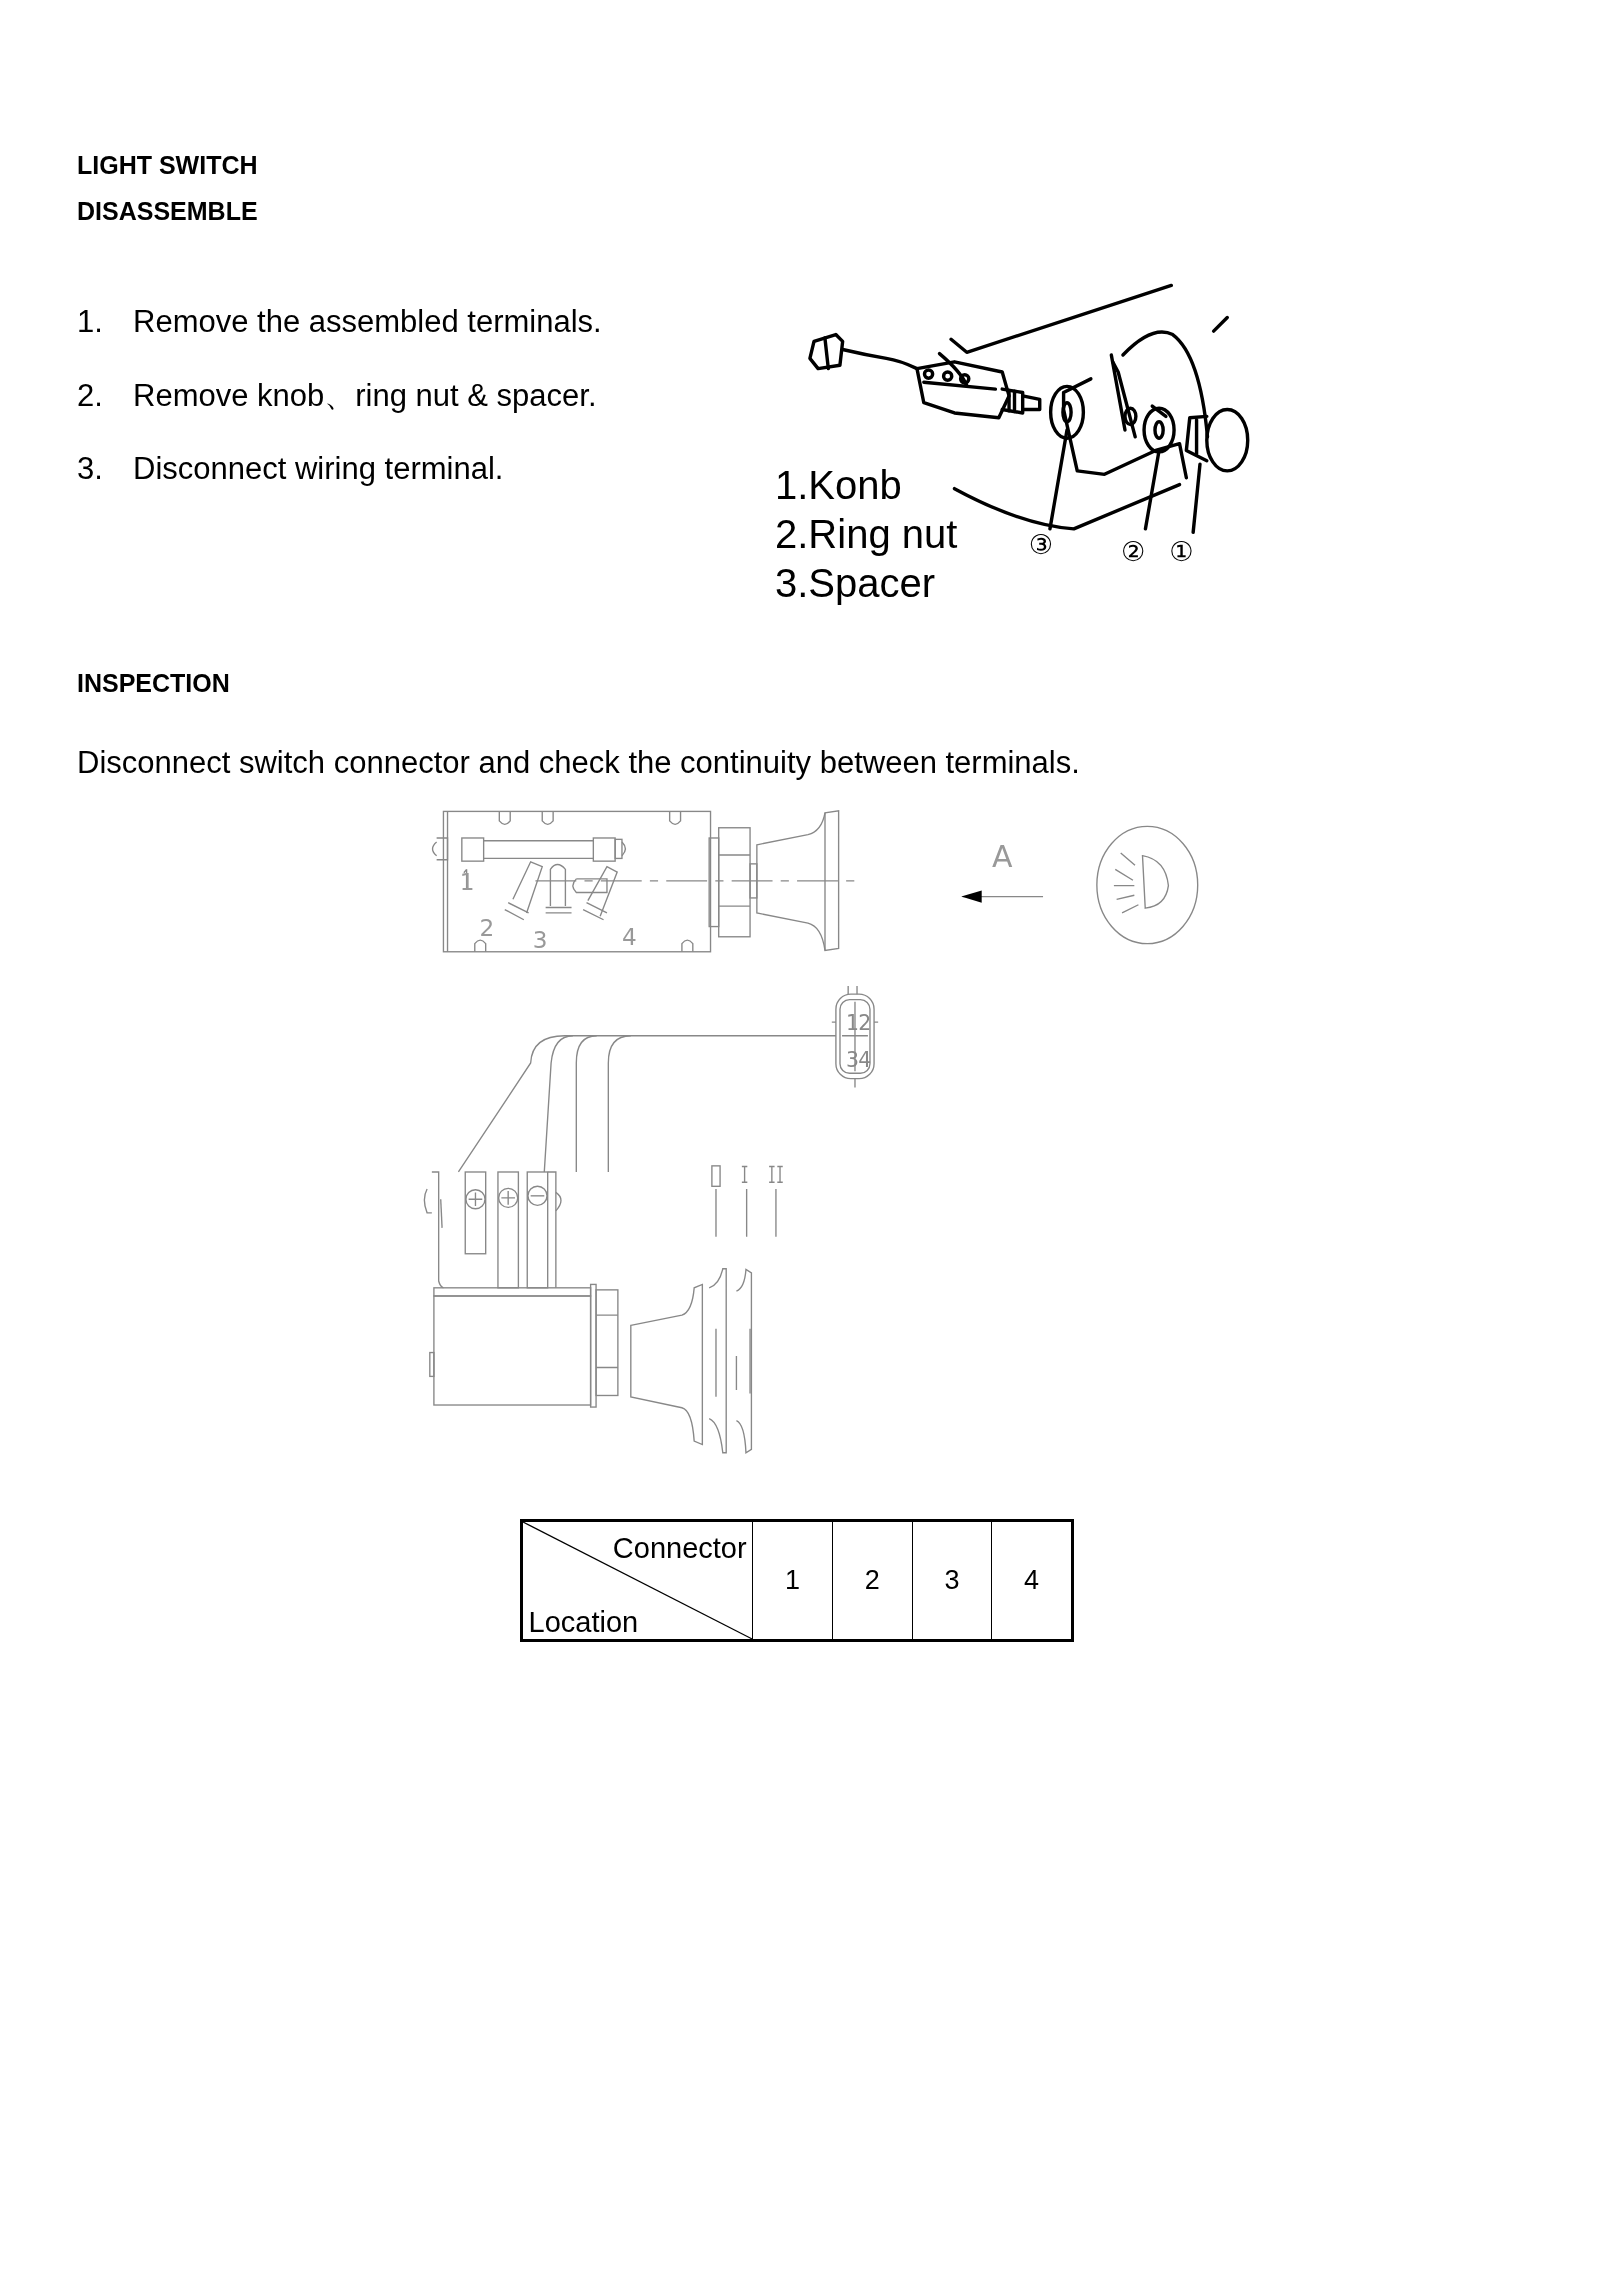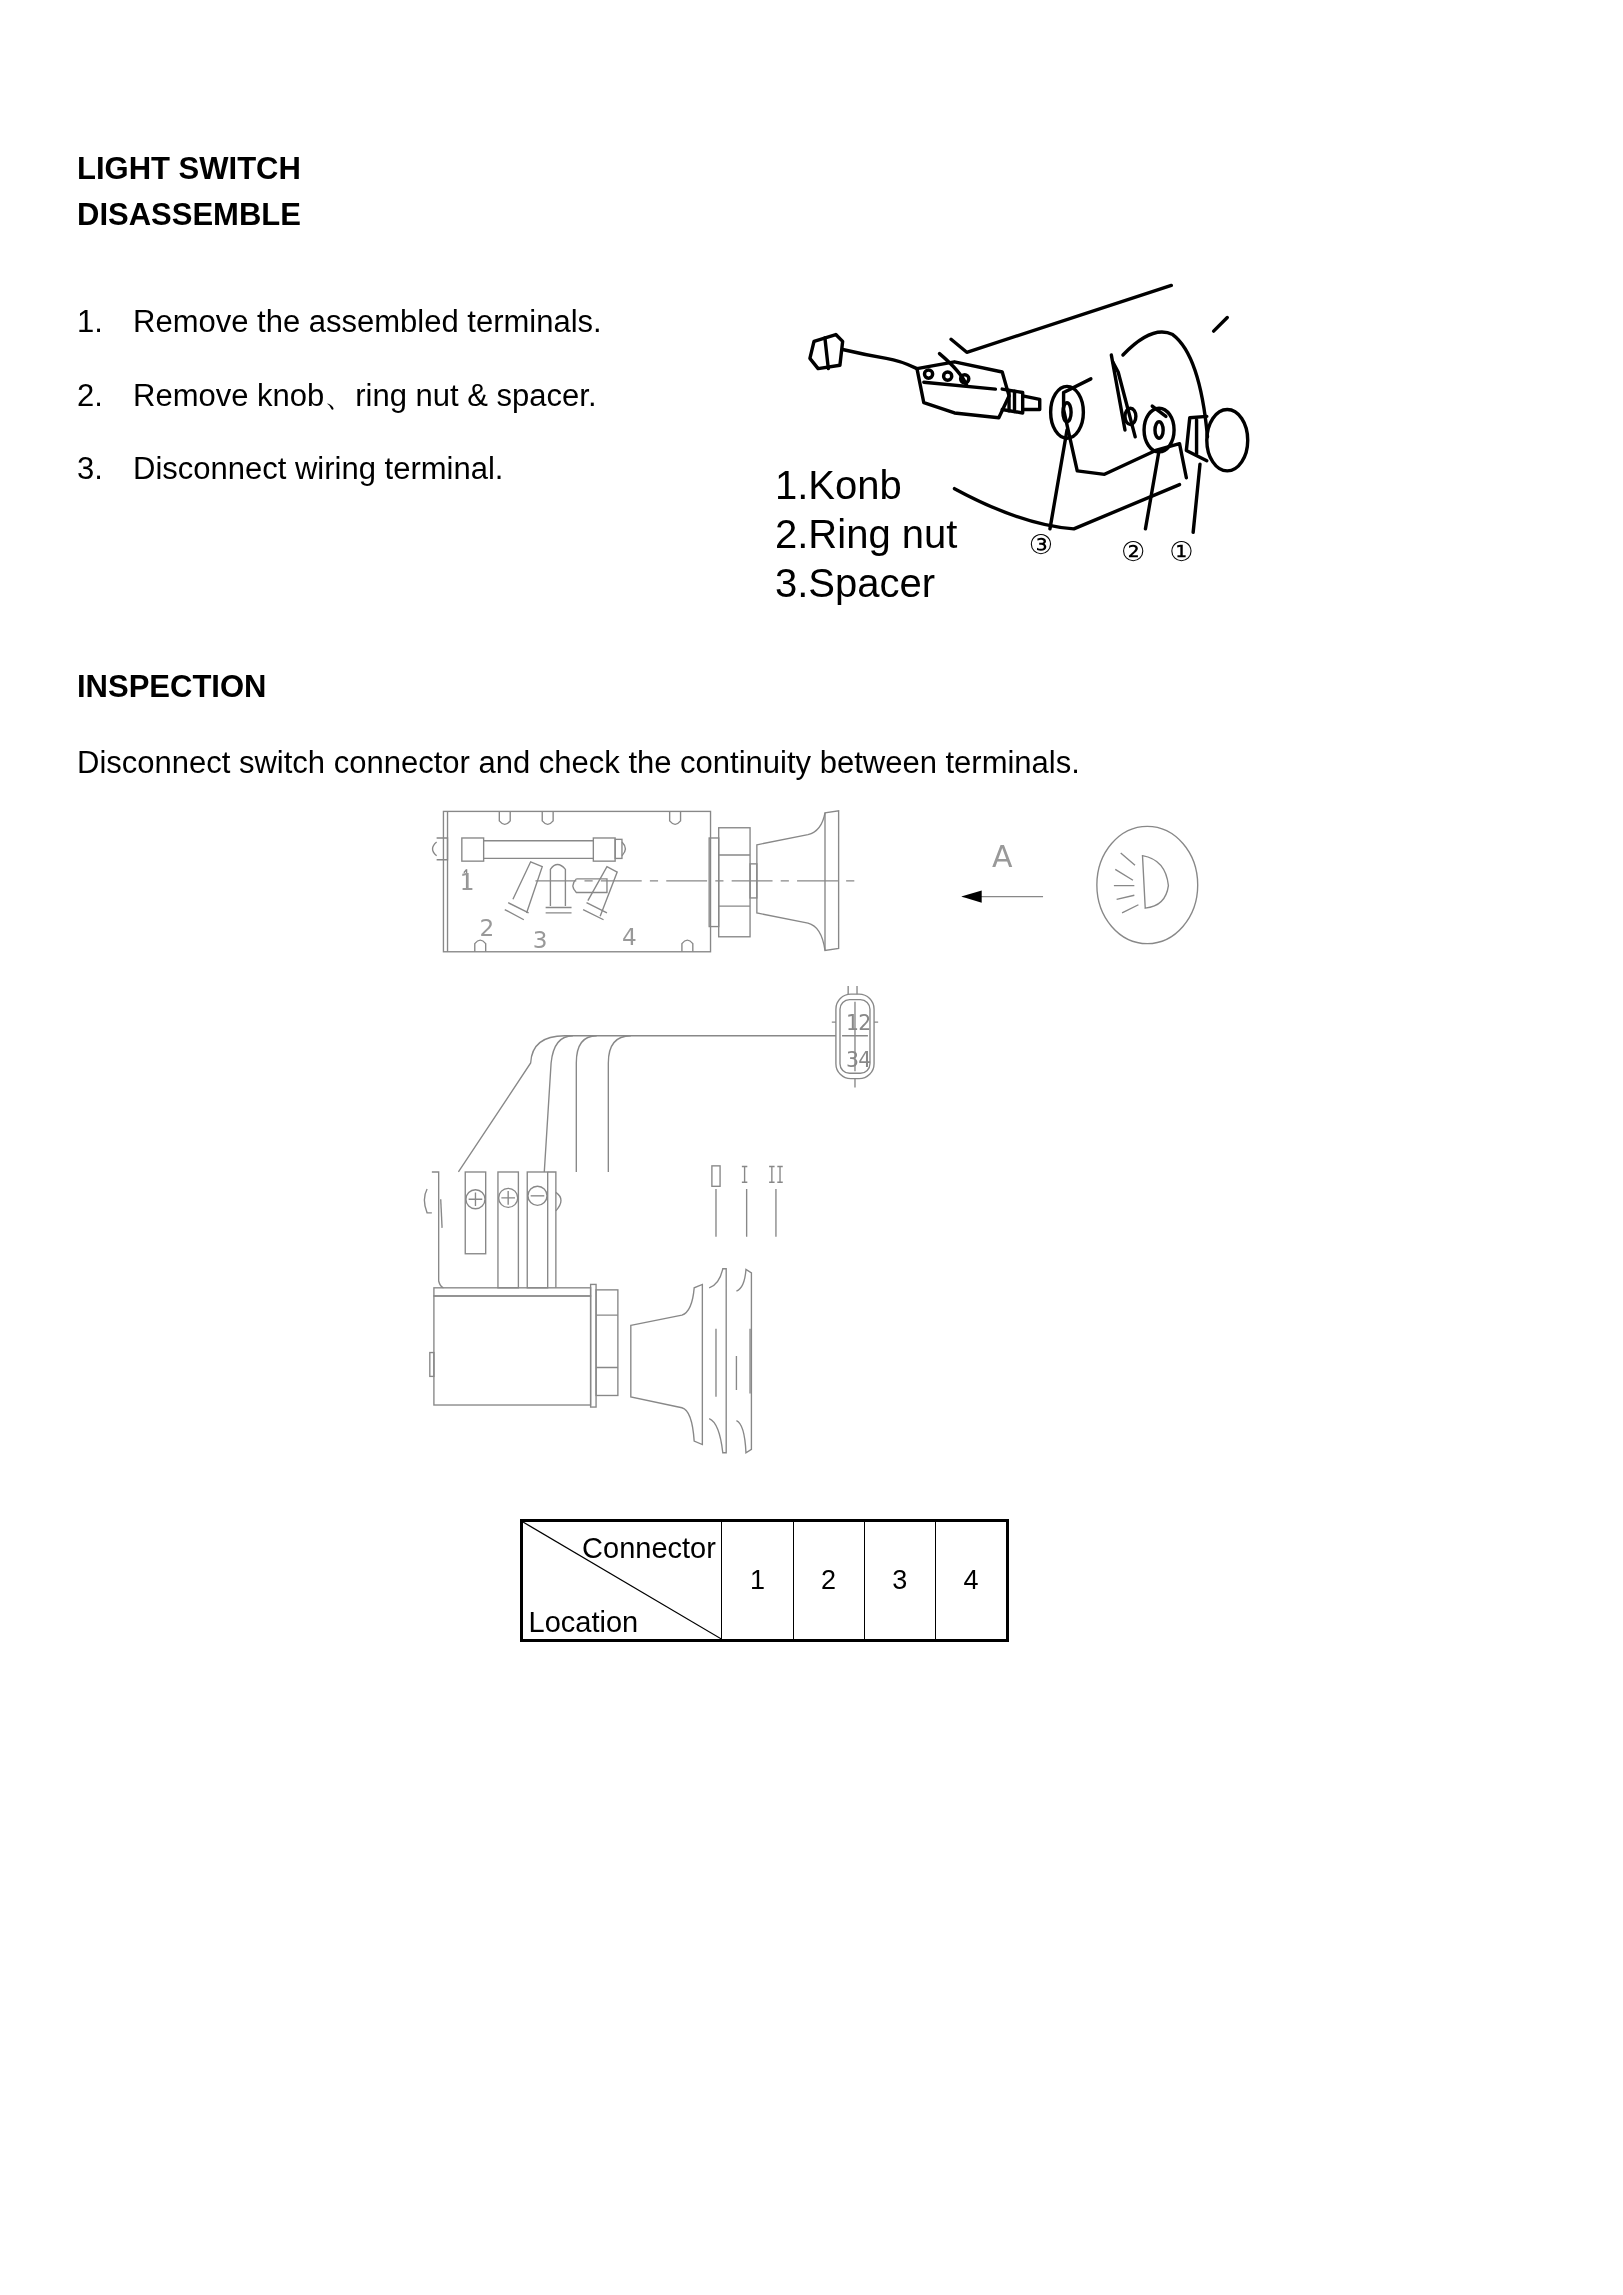--- a/index.html
+++ b/index.html
@@ -1,25 +1,25 @@
 <!DOCTYPE html>
 <html style="font-size:11px"><head>
 <meta charset="utf-8">
 <style>
   html, body { margin: 0; padding: 0; background: #ffffff; }
   body { width: 1623px; height: 2295px; position: relative; overflow: hidden;
          font-family: "Liberation Sans", sans-serif; color: #000; }
   .abs { position: absolute; }
-  .h-title { font-weight: bold; font-size: 31px; line-height: 1; }
+  .h-title { font-weight: bold; font-size: 25px; line-height: 1; }
   .step { font-size: 31px; line-height: 1; white-space: nowrap; }
   .step .num { display: inline-block; width: 56px; }
   .body-text { font-size: 31px; line-height: 1; white-space: nowrap; }
   .legend { font-size: 40px; line-height: 1; white-space: nowrap; margin-top: 19px; }
   svg { position: absolute; overflow: visible; }
-  table.cont { position: absolute; left: 520px; top: 1519px; width: 489px;
+  table.cont { position: absolute; left: 520px; top: 1519px; width: 554px;
                border-collapse: collapse; border: 3.4px solid #000;
                font-family: "Liberation Sans", sans-serif; }
   table.cont td { border: 1.4px solid #000; height: 38px; padding: 0;
                   font-size: 29px; text-align: center; vertical-align: middle; }
   table.cont td.loc { text-align: left; padding-left: 5.5px; width: 241px; }
   table.cont td.num-head { font-size: 27px; width: 82px; }
   table.cont tr.head td { height: 117px; }
   .diag-cell { position: relative; padding: 0 !important; }
   .diag-cell .conn-lbl { position: absolute; right: 5.5px; top: 9.5px; font-size: 29px; }
   .diag-cell .loc-lbl { position: absolute; left: 5.5px; bottom: 0; font-size: 29px; }

